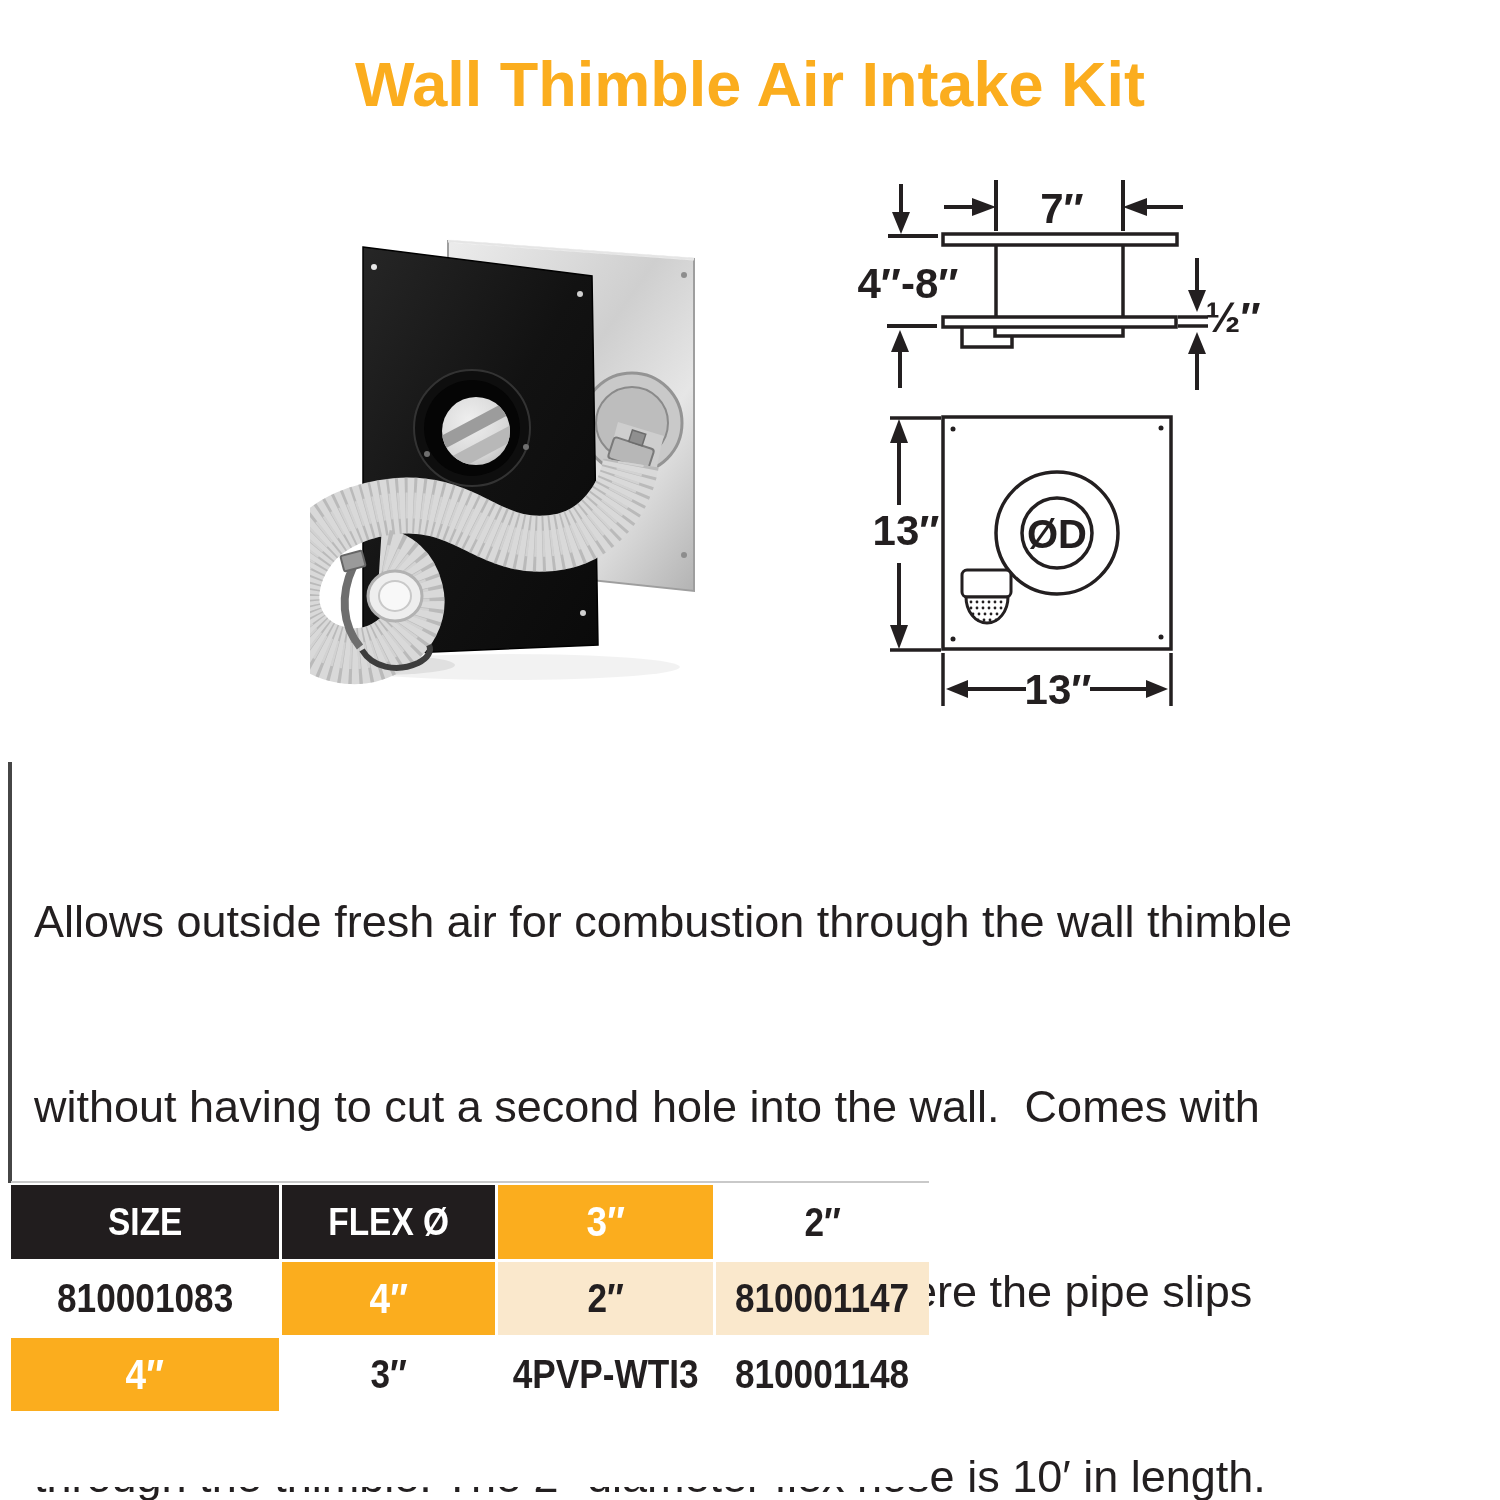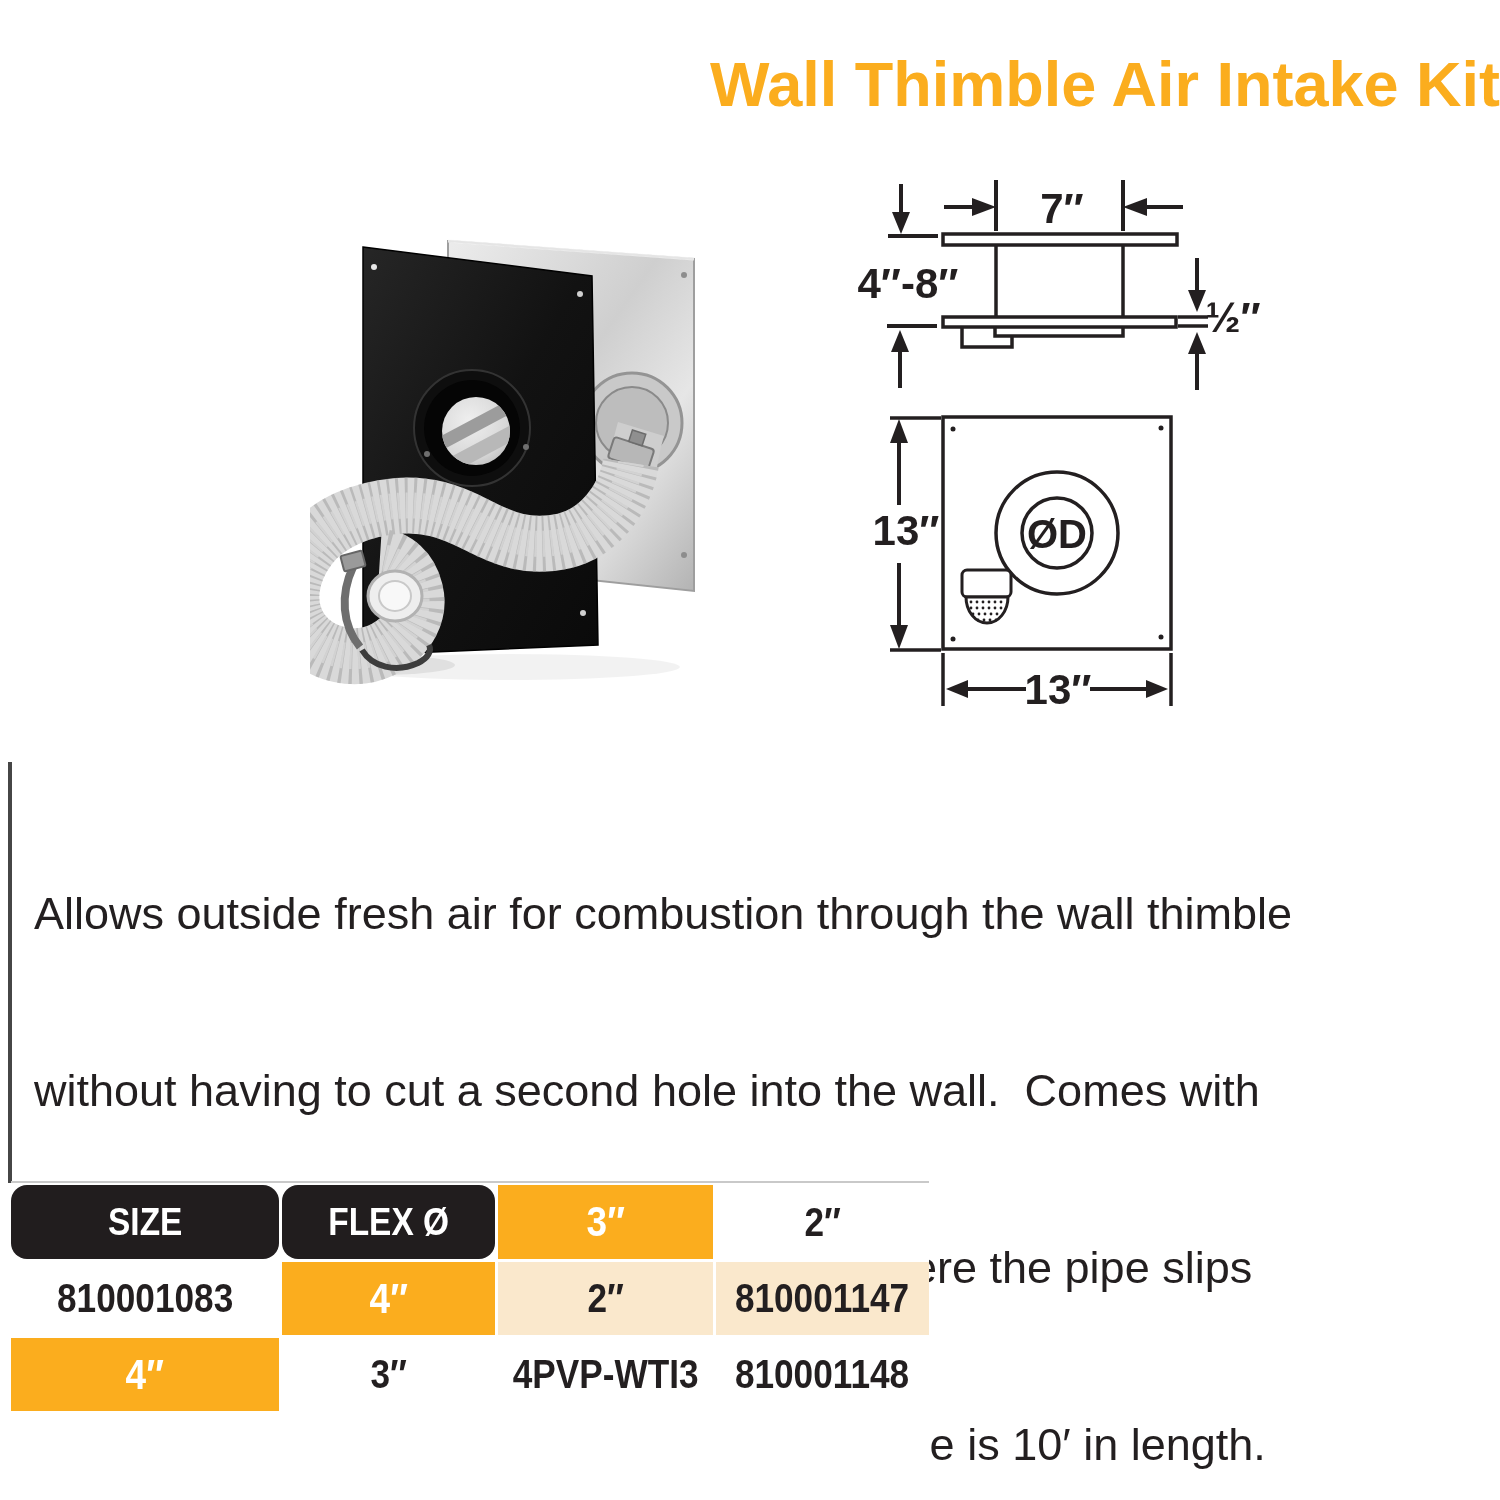--- a/index.html
+++ b/index.html
@@ -1,33 +1,33 @@
 <!DOCTYPE html>
 <html><head>
 <meta charset="utf-8">
 <style>
   html,body{margin:0;padding:0;background:#ffffff;}
   .page{position:relative;width:1500px;height:1500px;background:#fff;overflow:hidden;
         font-family:"Liberation Sans",sans-serif;color:#231F20;}
-  .title{position:absolute;top:48px;left:0;width:100%;margin:0;text-align:right;
+  .title{position:absolute;top:48px;left:0;width:100%;margin:0;text-align:center;
          font-size:63px;font-weight:600;color:#FBAD1E;}
   .photo-svg{position:absolute;left:310px;top:175px;}
   .diagram-svg{position:absolute;left:845px;top:158px;}
   .dim-label{font-family:"Liberation Sans",sans-serif;font-size:42px;font-weight:600;fill:#231F20;}
   .dim-label.small{font-size:40px;}
   .accent-bar{position:absolute;left:8px;top:762px;width:4px;height:421px;background:#464646;}
   .description{position:absolute;left:34px;top:766px;font-size:45px;line-height:59px;
                color:#231F20;white-space:pre;}
-  .desc-line{height:59px;}
+  .desc-line{height:59px;margin-top:8px;}
   .spec-table{position:absolute;left:11px;top:1181px;display:grid;
               grid-template-columns:268px 213px 215px 213px;
               grid-template-rows:74px 73px 73px 73px;gap:3px;background:#fff;
               border-top:2px solid #c9c9c9;padding-top:2px;}
   .cell{display:flex;align-items:center;justify-content:center;}
-  .th{background:#211D1E;color:#fff;font-size:38px;font-weight:600;border-radius:16px;}
+  .th{background:#211D1E;color:#fff;font-size:38px;font-weight:600;}
   .td{background:#fff;font-size:40px;font-weight:600;color:#231F20;}
   .td.size{background:#FBAD1E;color:#fff;font-size:42px;}
   .td.cream{background:#FAE8CC;}
   .cond{display:inline-block;transform:scaleX(.88);transform-origin:center;}
 </style>
 </head>
 <body>
 
 <div class="page">
 

